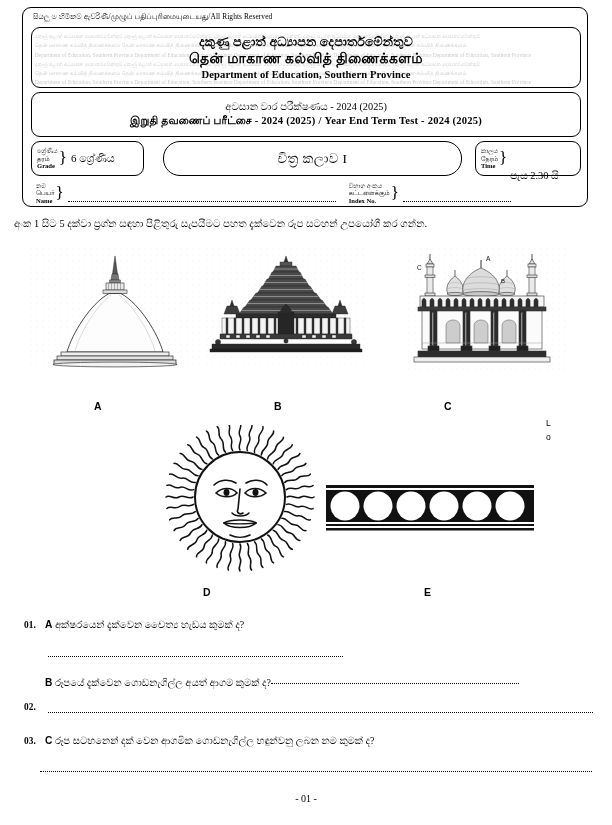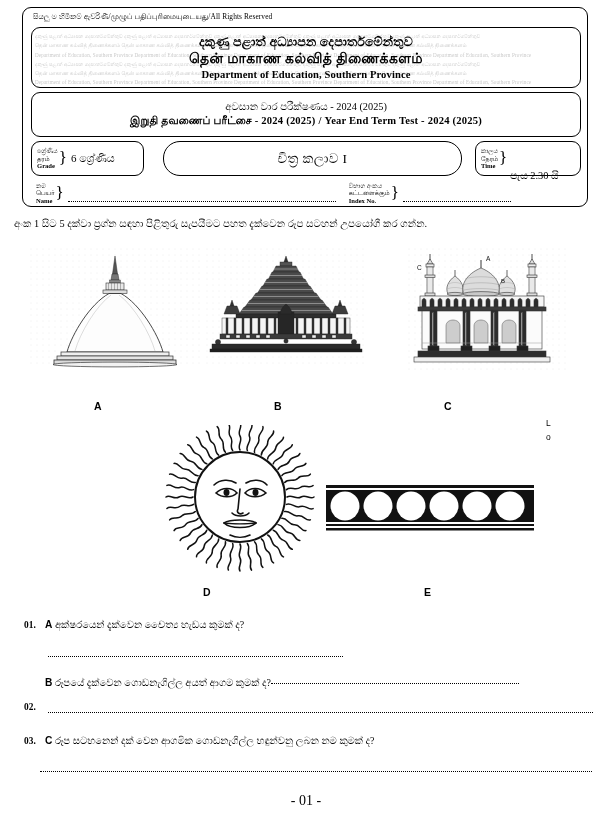--- a/index.html
+++ b/index.html
@@ -245,21 +245,21 @@
     height: 1px;
   }
 
   
   .footer {
     position: absolute;
     top: 793px;
     left: 0;
     width: 612px;
     text-align: center;
-    font-size: 14px;
+    font-size: 10px;
   }
 </style>
 </head>
 <body>
 
 <div class="page">
 
   <div class="header-frame">
 
     <div class="rights-line">සියලු ම හිමිකම් ඇව්රිණි/முழுப் பதிப்புரிமையுடையது/All Rights Reserved</div>

